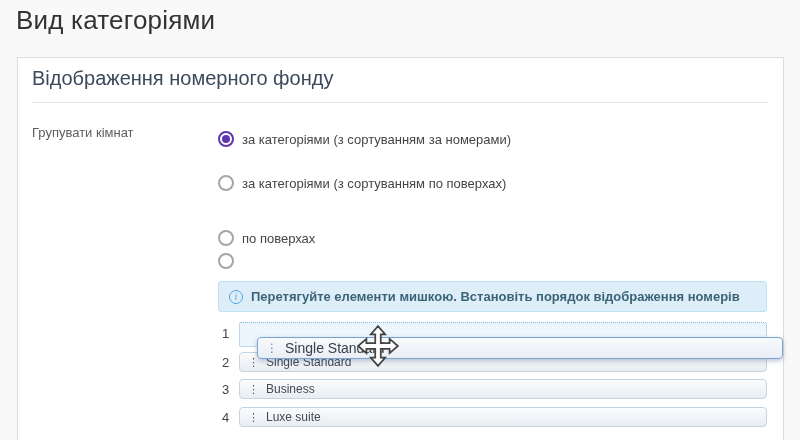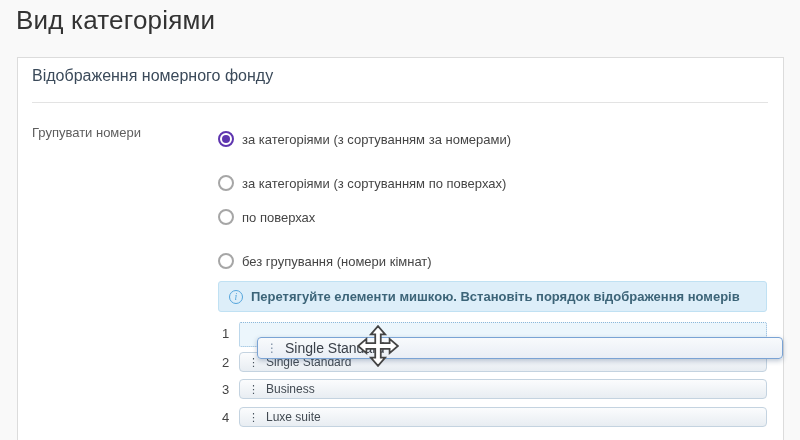--- a/index.html
+++ b/index.html
@@ -13,21 +13,21 @@
   .page-title {
     position:absolute; left:16px; top:5px;
     font-size:26px; font-weight:500; color:#333; letter-spacing:0.2px;
   }
   .panel {
     position:absolute; left:17px; top:57px; width:767px; height:420px;
     background:#fff; border:1px solid #dcdcdc;
   }
   .panel-title {
     position:absolute; left:14px; top:9px;
-    font-size:16px; color:#3b4a5a;
+    font-size:20px; color:#3b4a5a;
   }
   .panel-divider {
     position:absolute; left:14px; right:15px; top:44px;
     border-top:1px solid #e3e3e3;
   }
   .group-label {
     position:absolute; left:14px; top:67px;
     font-size:13px; color:#5d5d5d;
   }
   
@@ -95,45 +95,44 @@
 </style>
 </head>
 <body>
 
 <h1 class="page-title">Вид категоріями</h1>
 
 <div class="panel">
   <div class="panel-title">Відображення номерного фонду</div>
   <div class="panel-divider"></div>
 
-  <div class="group-label">Групувати номери</div>
+  <div class="group-label">Групувати кімнат</div>
 
   <div class="radio-row selected" style="top:72px;">
     <span class="radio-circle">
         <span class="radio-dot"></span>
       </span>
     <span class="radio-label">за категоріями (з сортуванням за номерами)</span>
   </div>
   <div class="radio-row" style="top:116px;text-align:center;">
     <span class="radio-circle">
         <span class="radio-dot"></span>
       </span>
     <span class="radio-label">за категоріями (з сортуванням по поверхах)</span>
   </div>
-  <div class="radio-row" style="top:150px;">
+  <div class="radio-row" style="top:171px;">
     <span class="radio-circle">
         <span class="radio-dot"></span>
       </span>
     <span class="radio-label">по поверхах</span>
   </div>
   <div class="radio-row" style="top:194px;">
     <span class="radio-circle">
         <span class="radio-dot"></span>
       </span>
-    <span class="radio-label">без групування (номери кімнат)</span>
   </div>
 
   <div class="info-banner">
     <span class="info-icon">i</span>
     <span class="info-text">Перетягуйте елементи мишкою. Встановіть порядок відображення номерів</span>
   </div>
 
   <div class="sort-list">
     <div class="sort-index idx-1">1</div>
     <div class="sort-index idx-2">2</div>

